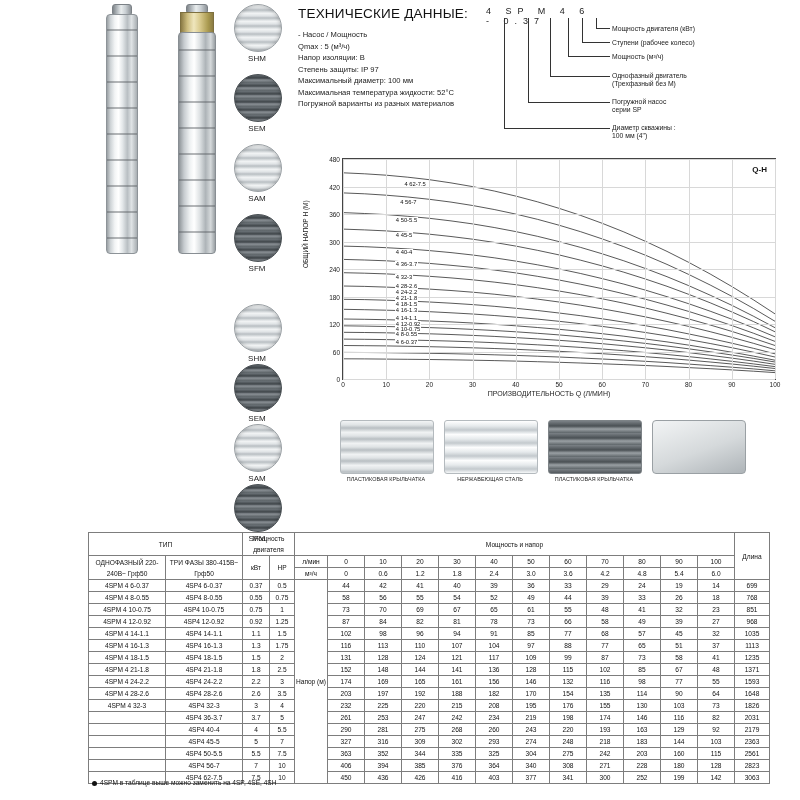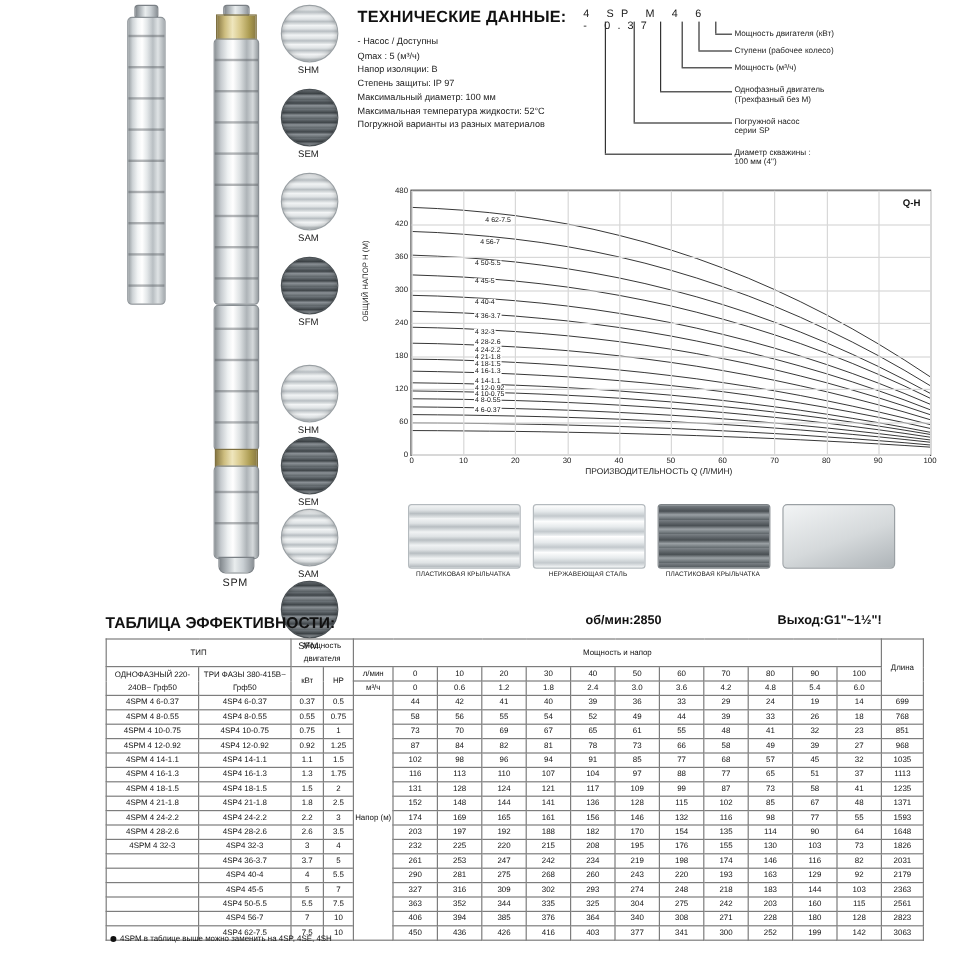--- a/index.html
+++ b/index.html
@@ -33,21 +33,21 @@
   .thumbcol{position:absolute;left:228px;top:0;width:62px;}
   .thumb{position:absolute;width:58px;height:54px;}
   .disc-stack{position:absolute;left:6px;top:4px;width:46px;height:46px;border-radius:50%;
     background:repeating-linear-gradient(180deg,#f3f5f6 0px,#dfe3e5 3px,#b8bec2 5px,#eceff0 8px);
     border:1px solid #9aa0a4;box-shadow:inset 0 0 4px rgba(0,0,0,.25);}
   .disc-dark{background:repeating-linear-gradient(180deg,#6d7479 0px,#3f4549 3px,#8a9095 5px,#5b6266 8px);border-color:#4a5054;}
   .thumblabel{position:absolute;left:0;top:54px;width:58px;text-align:center;font-size:8px;color:#222;}
 
   
   .spec{position:absolute;left:298px;top:6px;width:180px;}
-  .spec h2{margin:0 0 8px 0;font-size:13.5px;font-weight:bold;letter-spacing:.2px;}
+  .spec h2{margin:0 0 8px 0;font-size:13.5px;font-weight:normal;letter-spacing:.2px;}
   .spec div.line{font-size:7.6px;line-height:11.5px;color:#1b1b1b;}
 
   
   .code{position:absolute;left:482px;top:4px;width:316px;height:140px;font-size:7px;color:#1b1b1b;}
   .codehdr{position:absolute;top:2px;left:0;width:120px;font-size:9px;letter-spacing:6px;}
   .codeitem{position:absolute;font-size:6.8px;line-height:9px;}
   .vline{position:absolute;width:1px;background:#333;}
   .hline{position:absolute;height:1px;background:#333;}
 
   
@@ -117,35 +117,20 @@
         <div class="ring" style="top:68px;"></div>
           <div class="ring" style="top:94px;"></div>
         <div class="ring" style="top:120px;"></div>
           <div class="ring" style="top:146px;"></div>
         <div class="ring" style="top:172px;"></div>
           <div class="ring" style="top:198px;"></div>
       </div>
     </div>
 
 
-    <div class="pump" style="left:176px;top:254px;width:40px;height:230px;">
-      <div class="body steel2" style="position:absolute;left:2px;top:0;width:36px;height:120px;">
-        <div class="ring" style="top:18px;"></div>
-          <div class="ring" style="top:44px;"></div>
-        <div class="ring" style="top:70px;"></div>
-          <div class="ring" style="top:96px;"></div>
-      </div>
-      <div class="brass" style="position:absolute;left:3px;top:120px;width:34px;height:14px;"></div>
-      <div class="body steel2" style="position:absolute;left:2px;top:134px;width:36px;height:76px;">
-        <div class="ring" style="top:20px;"></div>
-          <div class="ring" style="top:46px;"></div>
-      </div>
-      <div class="cap" style="position:absolute;left:6px;top:210px;width:28px;height:12px;border-radius:0 0 6px 6px;"></div>
-      <div class="pumplabel" style="top:226px;left:-15px;width:70px;">SPM</div>
-    </div>
 
     <div class="thumbcol">
       <div class="thumb" style="top:0px;">
         <div class="disc-stack"></div>
         <div class="thumblabel">SHM</div>
       </div>
       <div class="thumb" style="top:70px;">
         <div class="disc-stack disc-dark"></div>
         <div class="thumblabel">SEM</div>
       </div>
@@ -174,21 +159,21 @@
       </div>
       <div class="thumb" style="top:180px;">
         <div class="disc-stack disc-dark"></div>
         <div class="thumblabel">SFM</div>
       </div>
     </div>
   </div>
 
   <div class="spec">
     <h2>ТЕХНИЧЕСКИЕ ДАННЫЕ:</h2>
-    <div class="line">- Насос / Доступны</div>
+    <div class="line">- Насос / Мощность</div>
     <div class="line">Qmax : 5 (м³/ч)</div>
     <div class="line">Напор изоляции: B</div>
     <div class="line">Степень защиты:    IP 97</div>
     <div class="line">Максимальный диаметр: 100 мм</div>
     <div class="line">Максимальная температура жидкости: 52°C</div>
     <div class="line">Погружной варианты из разных материалов</div>
   </div>
 
   <div class="code">
     <div class="codehdr" style="left:4px;">4  SP  M  4  6 - 0.37</div>
@@ -321,25 +306,20 @@
         background-image:repeating-linear-gradient(180deg,#7b8186 0,#4a5054 5px,#9aa0a4 8px,#5e6569 12px);"></div>
       <div class="scap">ПЛАСТИКОВАЯ КРЫЛЬЧАТКА</div>
     </div>
     <div class="sitem" style="left:312px;">
       <div class="simg" style="border:1px solid #9aa0a4;border-radius:4px;
         background:linear-gradient(160deg,#f2f4f5,#d5d9db 55%,#aeb4b8);"></div>
       <div class="scap"></div>
     </div>
   </div>
 
-  <div class="tblhdr">
-    <span class="t1">ТАБЛИЦА ЭФФЕКТИВНОСТИ:</span>
-    <span class="t2">об/мин:2850</span>
-    <span class="t3">Выход:G1"~1½"!</span>
-  </div>
 
   <table class="main" id="maintable">
     <thead>
       <tr>
         <th class="typecell" colspan="2" style="width:152px;">ТИП</th>
         <th colspan="2" class="hdrtall" style="width:50px;">Мощность двигателя</th>
         <th colspan="12">Мощность и напор</th>
         <th rowspan="4" class="lenc">Длина</th>
       </tr>
       <tr>

